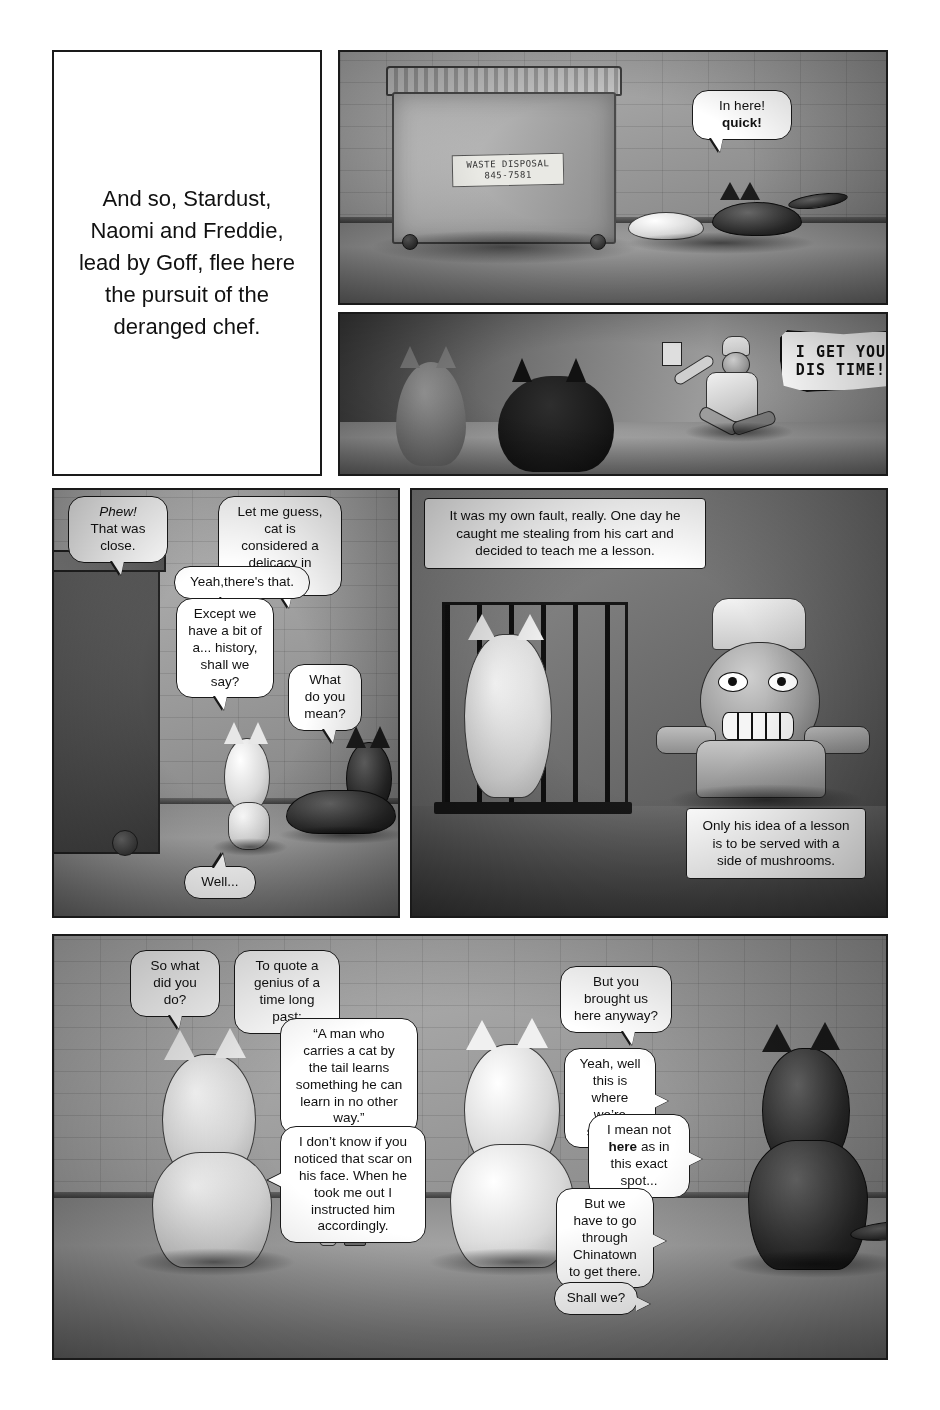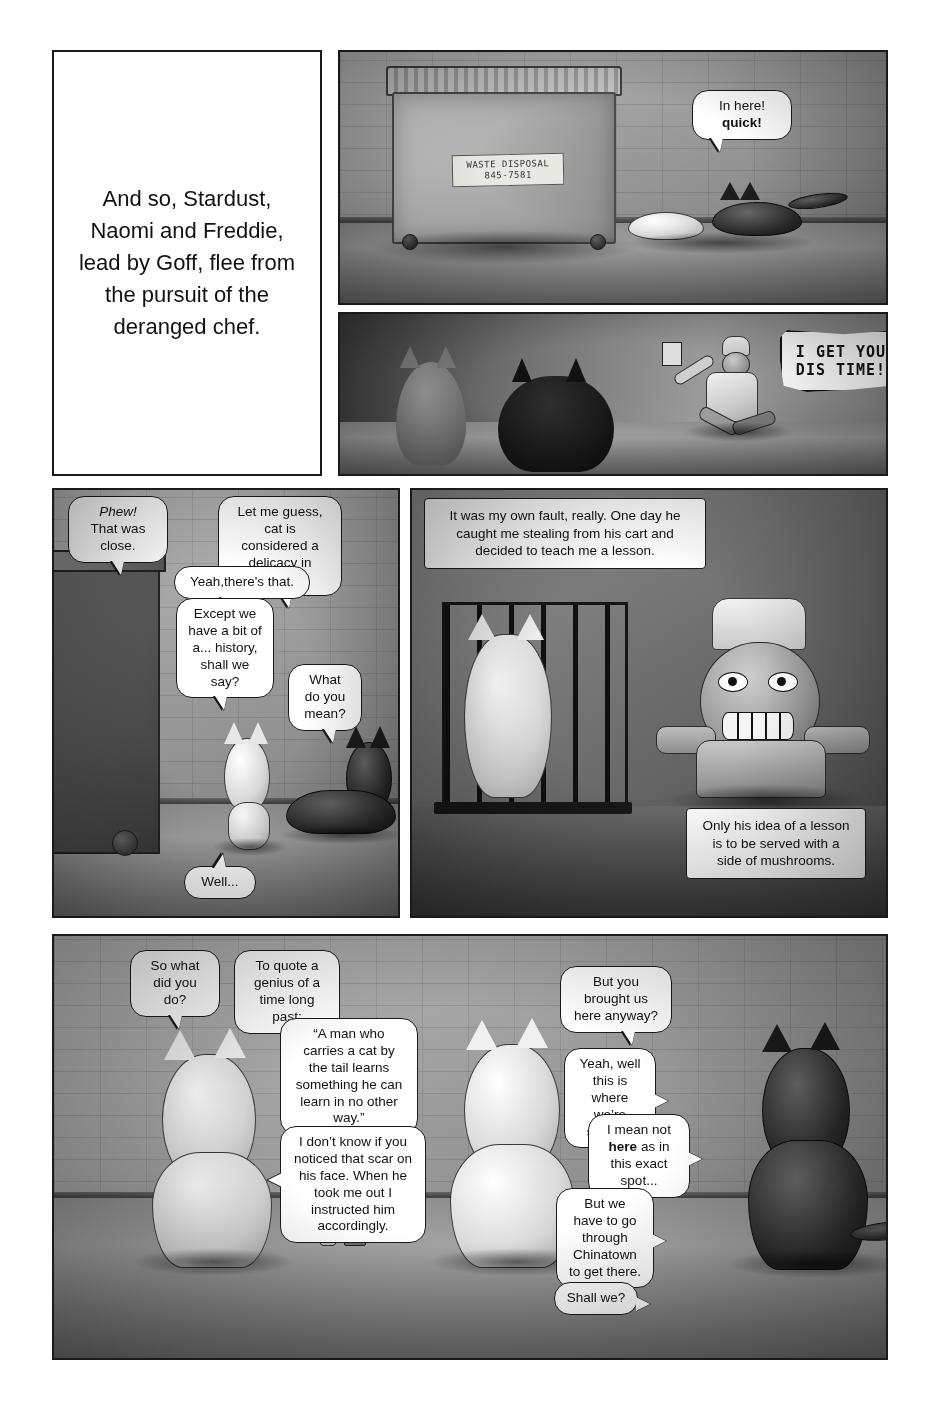--- a/index.html
+++ b/index.html
@@ -278,21 +278,21 @@
   }
 
   .mouse { position: absolute; }
 </style>
 </head>
 <body>
 
 <div class="page">
 
   <div class="panel text-panel" style="left:52px; top:50px; width:270px; height:426px;">
-    <div class="narration">And so, Stardust, Naomi and Freddie, lead by Goff, flee from the pursuit of the deranged chef.</div>
+    <div class="narration">And so, Stardust, Naomi and Freddie, lead by Goff, flee here the pursuit of the deranged chef.</div>
   </div>
 
   <div class="panel" style="left:338px; top:50px; width:550px; height:255px;">
     <div class="wall"></div>
     <div class="floor" style="height:80px;"></div>
     <div class="floor-edge" style="bottom:80px;"></div>
 
     <div class="dumpster-lid" style="left:46px; top:14px; width:232px; height:26px;"></div>
     <div class="dumpster-body" style="left:52px; top:40px; width:220px; height:148px;">
       <div class="dumpster-sign" style="left:58px; top:60px; width:110px; height:30px;">

